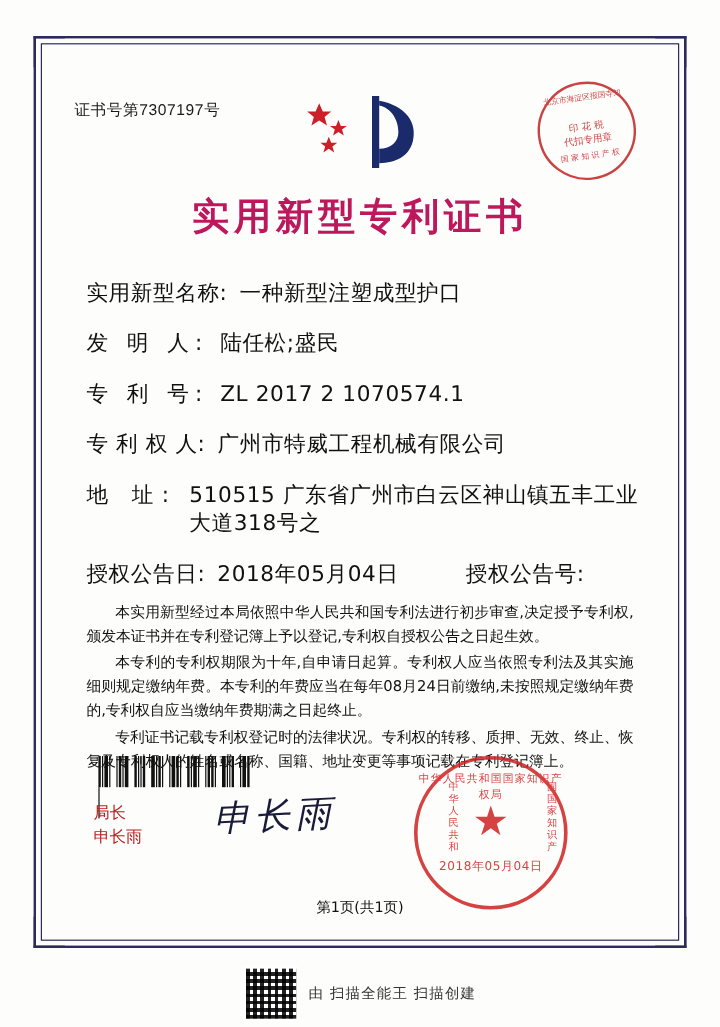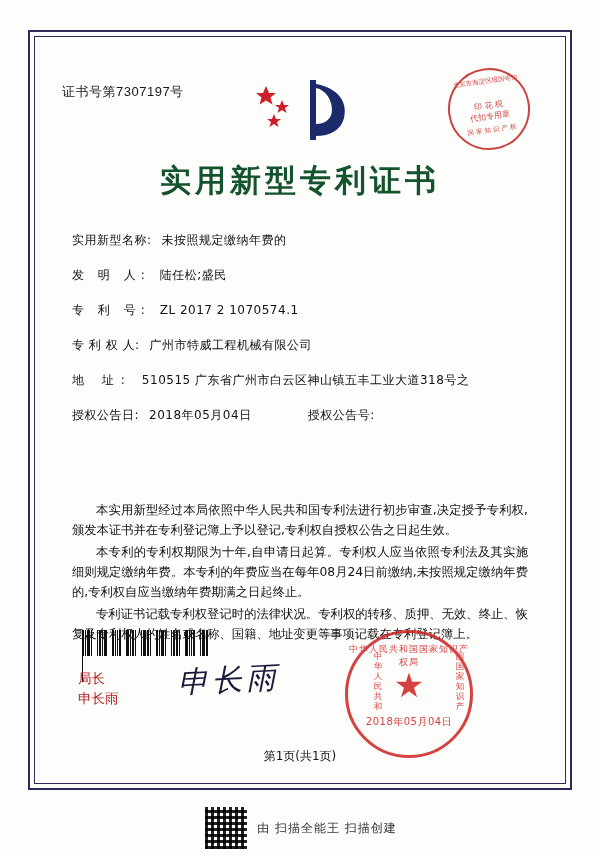--- a/index.html
+++ b/index.html
@@ -63,21 +63,21 @@
     width: 104px; height: 64px;
   }
   .title {
     position: absolute;
     left: 0; top: 160px;
     width: 600px;
     text-align: center;
     font-size: 31px;
     font-weight: bold;
     letter-spacing: 4px;
-    color: #14532d;
+    color: #be185d;
     font-family: "DejaVu Sans", sans-serif;
   }
 
   
   .stamp-round {
     position: absolute;
     left: 448px; top: 68px;
     width: 78px; height: 78px;
     border: 2px solid #c01b1b;
     border-radius: 50%;
@@ -116,21 +116,21 @@
   
   .fields {
     position: absolute;
     left: 72px; top: 232px;
     width: 460px;
   }
   .field-row {
     display: flex;
     align-items: baseline;
     margin-bottom: 18px;
-    font-size: 12px;
+    font-size: 18px;
     color: #111;
     font-family: "DejaVu Sans", sans-serif;
   }
   .field-label {
     white-space: nowrap;
     letter-spacing: 0.5px;
   }
   .field-label.sp4 { letter-spacing: 7px; }
   .field-label.sp3 { letter-spacing: 5px; }
   .field-value {
@@ -313,21 +313,21 @@
     <div class="arc-text">北京市海淀区报国寺知</div>
     <div class="mid-text">印 花 税<br>代扣专用章</div>
     <div class="bot-text">国 家 知 识 产 权</div>
   </div>
 
   <div class="title">实用新型专利证书</div>
 
   <div class="fields">
     <div class="field-row">
       <span class="field-label">实用新型名称:</span>
-      <span class="field-value">未按照规定缴纳年费的</span>
+      <span class="field-value">一种新型注塑成型护口</span>
     </div>
     <div class="field-row">
       <span class="field-label sp3">发 明 人:</span>
       <span class="field-value">陆任松;盛民</span>
     </div>
     <div class="field-row">
       <span class="field-label sp3">专 利 号:</span>
       <span class="field-value">ZL 2017 2 1070574.1</span>
     </div>
     <div class="field-row">

